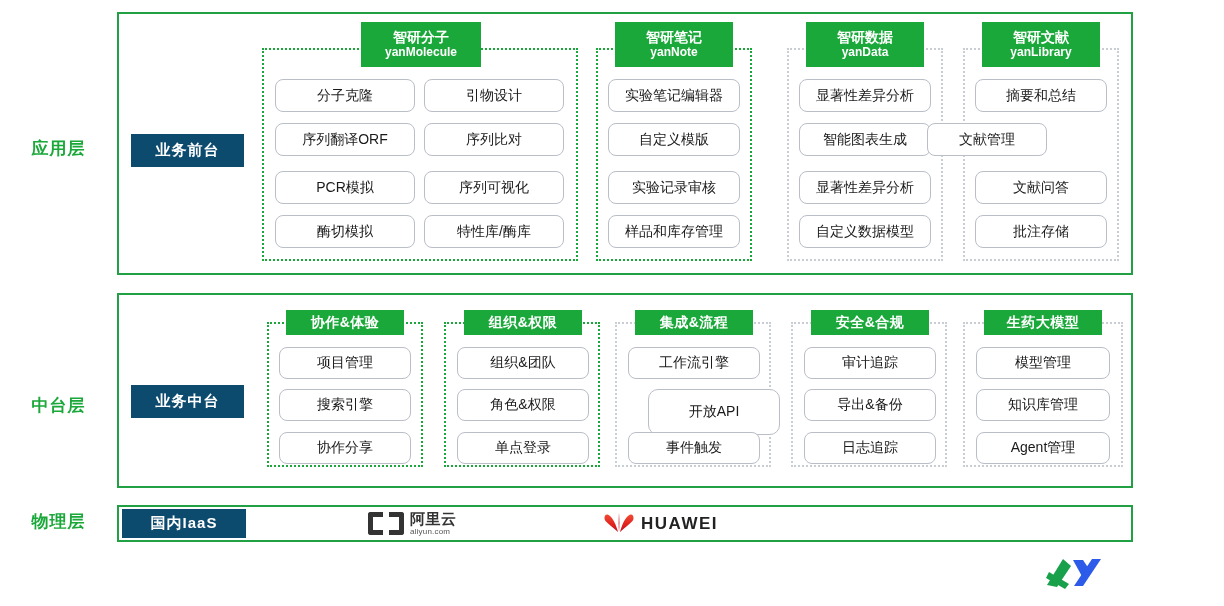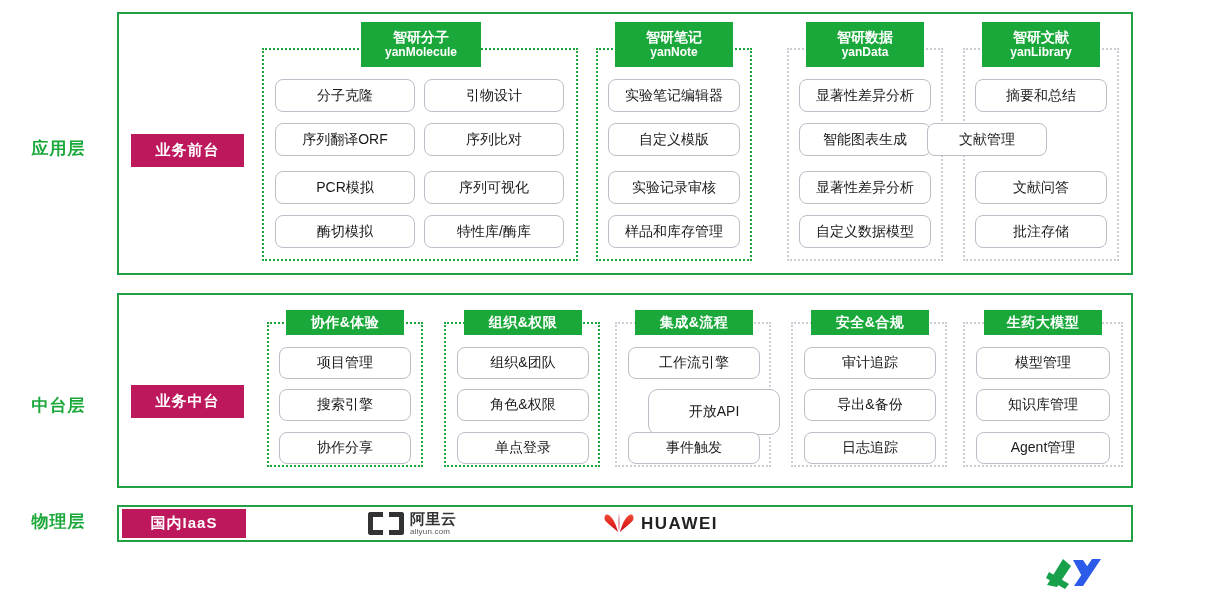--- a/index.html
+++ b/index.html
@@ -40,21 +40,21 @@
     box-sizing: border-box;
     background: #ffffff;
   }
   #box-app  { top: 12px;  height: 263px; }
   #box-mid  { top: 293px; height: 195px; }
   #box-phys { top: 505px; height: 37px;  }
 
   
   .side-tag {
     position: absolute;
-    background: #be185d;
+    background: #0c4a6e;
     color: #ffffff;
     font-weight: bold;
     font-size: 15px;
     display: flex;
     align-items: center;
     justify-content: center;
     letter-spacing: 1px;
     box-sizing: border-box;
   }
   #tag-app  { left: 131px; top: 134px; width: 113px; height: 33px; }

